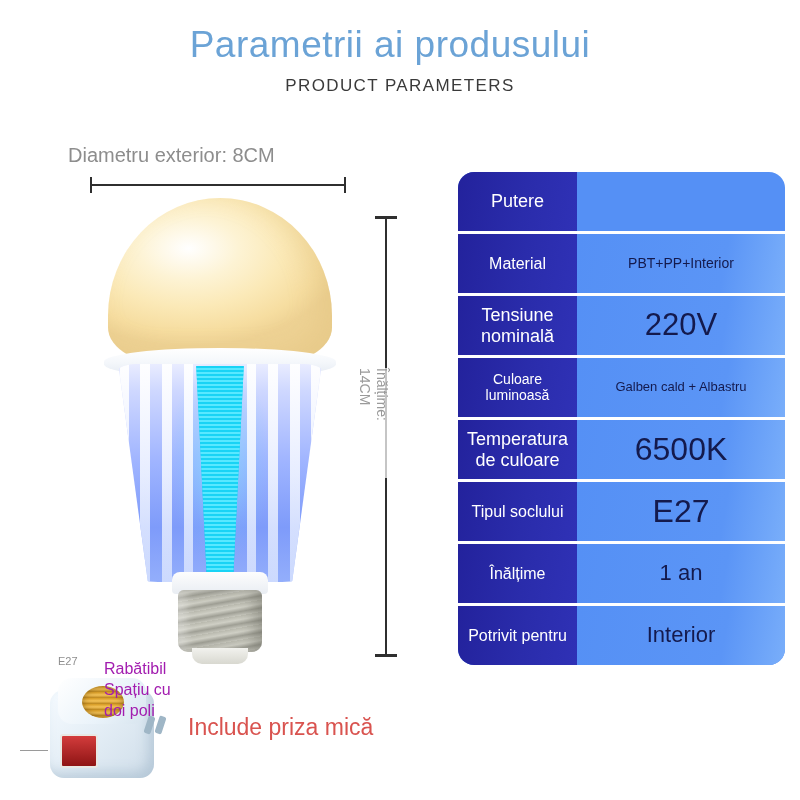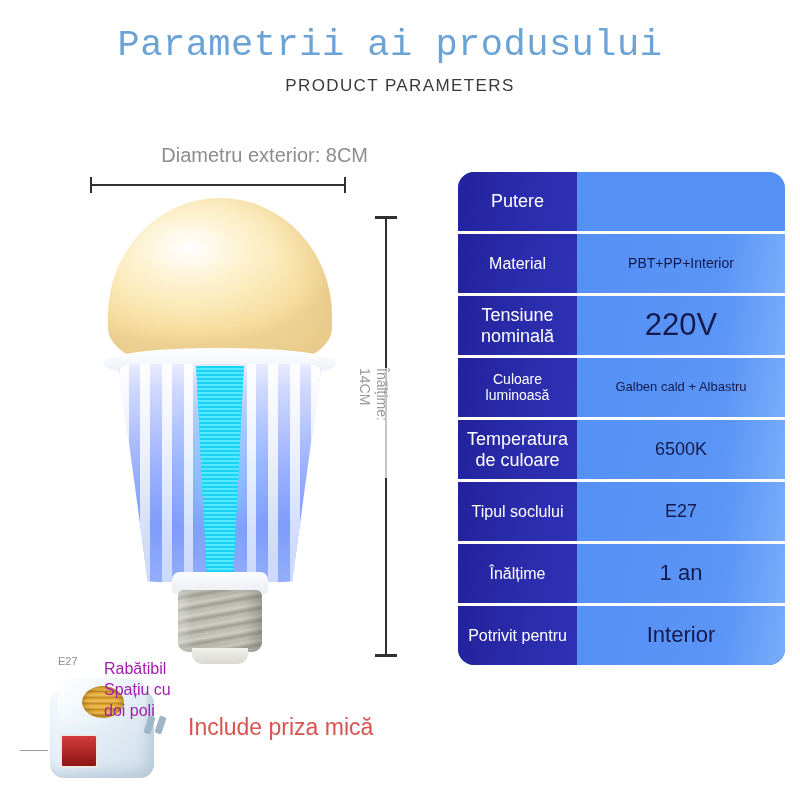--- a/index.html
+++ b/index.html
@@ -27,41 +27,40 @@
     position: absolute;
     left: 0;
     top: 22px;
     width: 780px;
     text-align: center;
     font-size: 37px;
     color: #6ba3d6;
     letter-spacing: 0.5px;
     font-weight: 400;
     line-height: 46px;
-    font-family: Liberation Mono, monospace;
   }
   .title-sub {
     position: absolute;
     left: 0;
     top: 76px;
     width: 800px;
     text-align: center;
     font-size: 17px;
     color: #3a3a3a;
     letter-spacing: 1.4px;
     font-weight: 400;
   }
 
   
   .dim-top-label {
     position: absolute;
     left: 68px;
     top: 144px;
     width: 300px;
-    text-align: right;
+    text-align: left;
     font-size: 20px;
     color: #8d8d8d;
     font-weight: 400;
     white-space: nowrap;
   }
   .dim-h-line {
     position: absolute;
     left: 90px;
     top: 184px;
     width: 256px;
@@ -352,21 +351,21 @@
     padding: 0 6px;
     box-sizing: border-box;
     line-height: 1.12;
   }
 
   .k-lg { font-size: 18px; }
   .k-md { font-size: 16px; }
   .k-sm { font-size: 14px; }
 
   .v-xl { font-size: 31px; }
-  .v-lg { font-size: 18px; }
+  .v-lg { font-size: 32px; }
   .v-md { font-size: 22px; }
   .v-sm { font-size: 14px; }
   .v-xs { font-size: 13px; }
 </style>
 </head>
 <body>
 
 <div id="page">
 
   <div class="title-main">Parametrii ai produsului</div>

